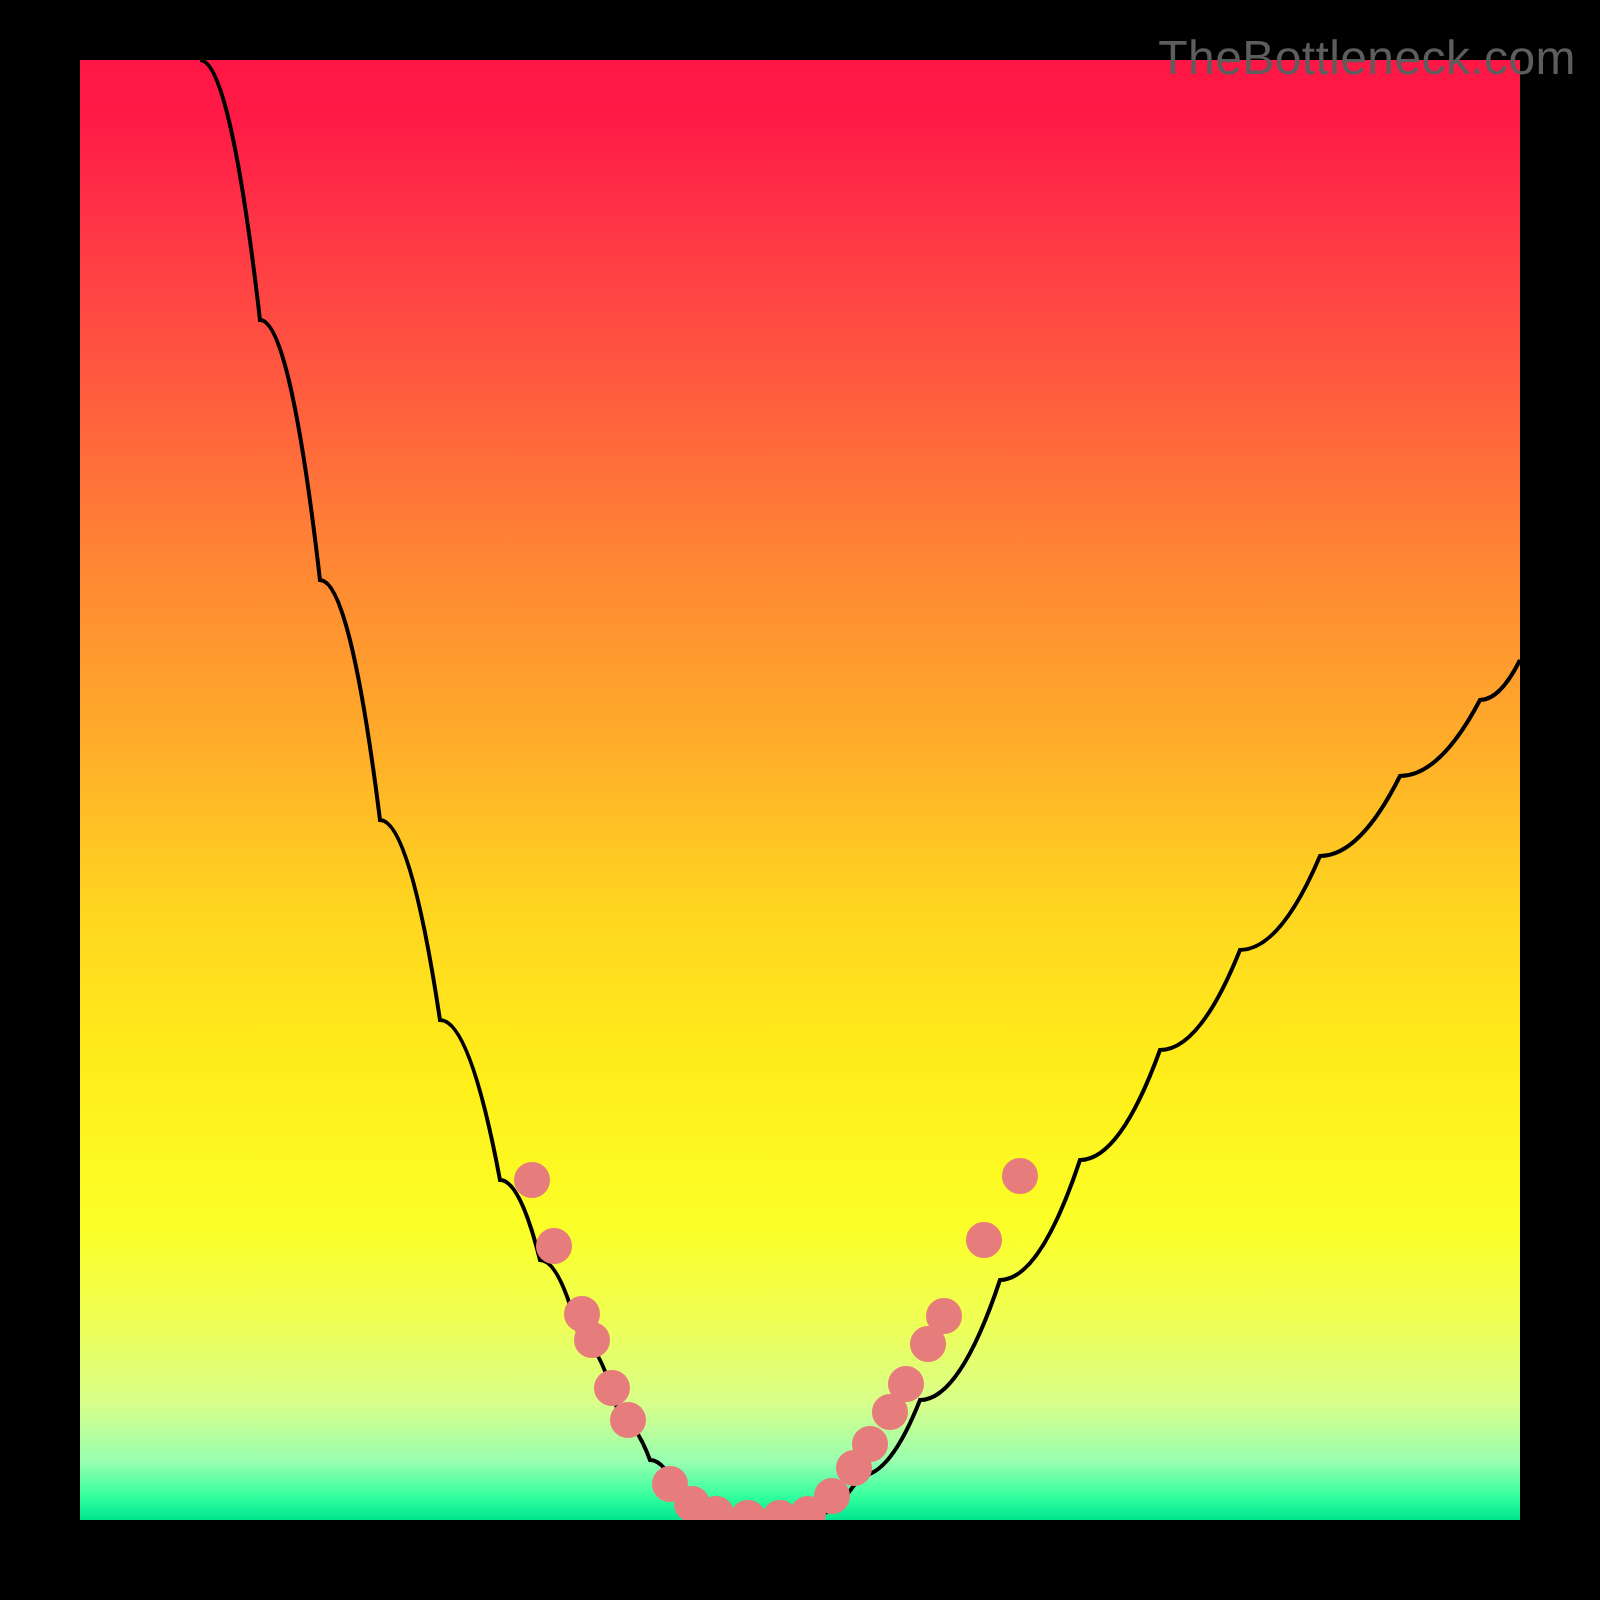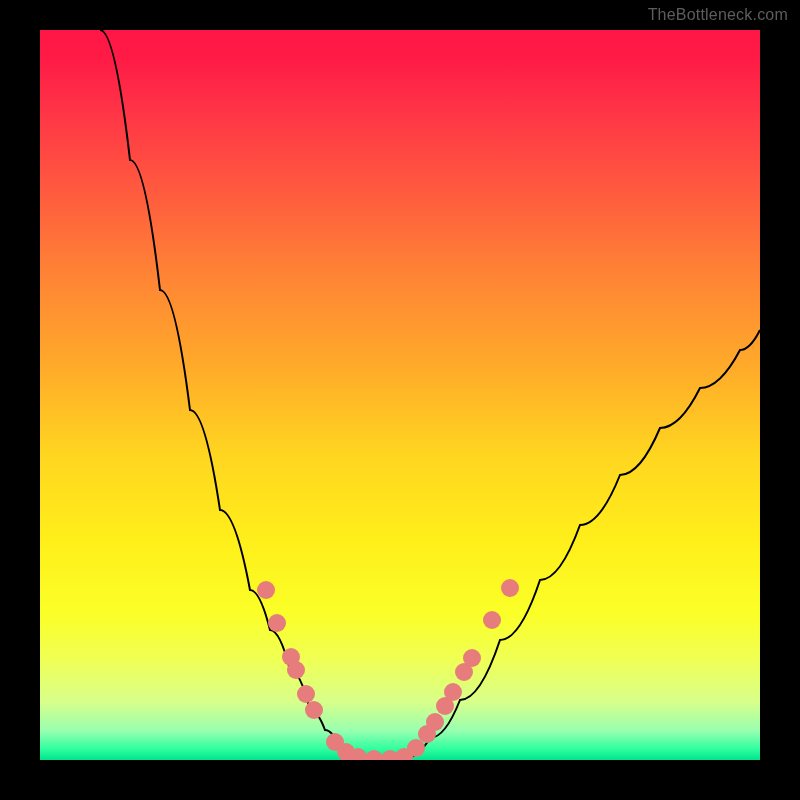--- a/index.html
+++ b/index.html
@@ -53,24 +53,24 @@
   }
   svg.curves {
     position: absolute;
     left: 0;
     top: 0;
     width: 100%;
     height: 100%;
   }
   .watermark {
     position: absolute;
-    top: 6px;
+    top: 16px;
     right: 12px;
     color: #5d5d5d;
-    font-size: 16px;
+    font-size: 24px;
     font-weight: 500;
     letter-spacing: 0.2px;
     user-select: none;
   }
 </style>
 </head>
 <body>
 
 <div class="frame">
   <div class="plot-area">

